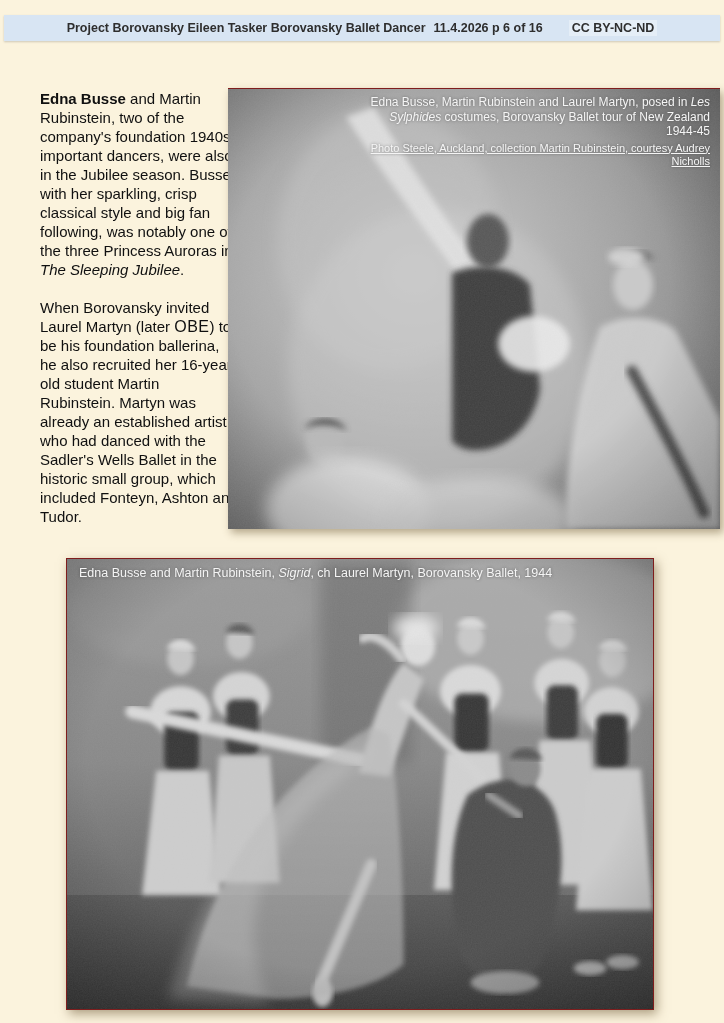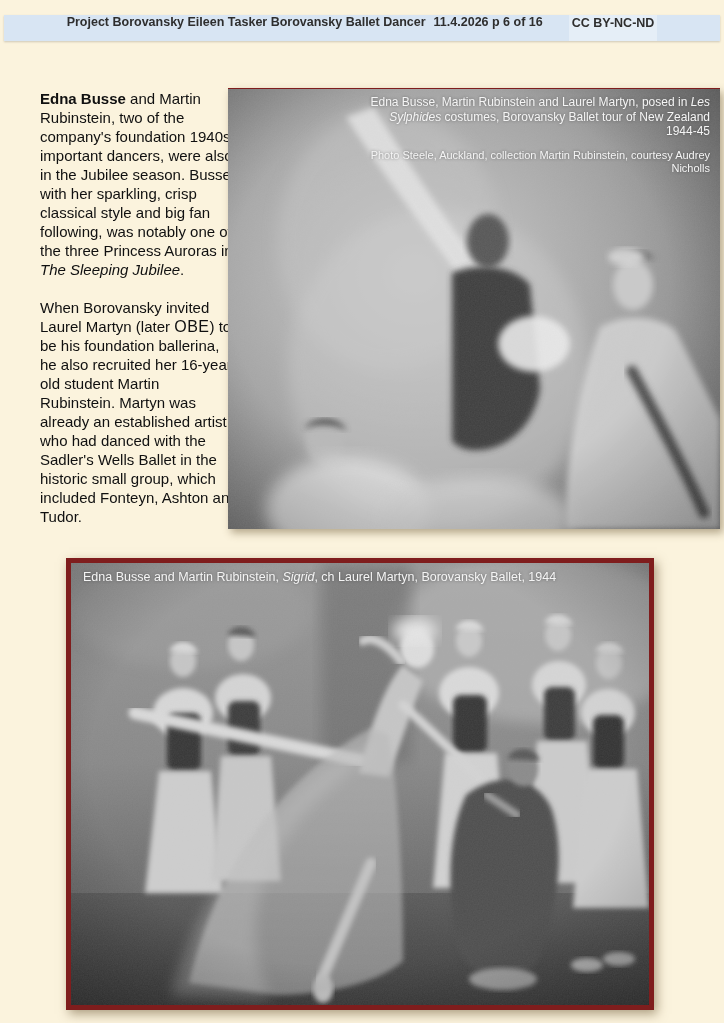--- a/index.html
+++ b/index.html
@@ -7,21 +7,21 @@
     position:relative;
     width:724px;height:1023px;
     background:#fbf3dd;
     font-family:"Liberation Sans", sans-serif;
     overflow:hidden;
   }
   
   .header-bar{
     position:absolute;left:4px;top:15px;width:716px;height:26px;
     background:#d8e5f3;
-    display:flex;justify-content:center;
+    display:flex;align-items:center;justify-content:center;
     font-size:12.5px;font-weight:bold;color:#2e2e2e;
     box-shadow:0 1px 2px rgba(0,0,0,.18);
     white-space:nowrap;
   }
   .header-bar .title{margin-right:8px;}
   .header-bar .pageinfo{margin-right:26px;}
   .header-bar a.license{
     color:#2e2e2e;cursor:pointer;
     background:rgba(255,255,255,.35);padding:1px 3px;
   }
@@ -38,34 +38,34 @@
   .photo{position:absolute;overflow:hidden;}
   .photo svg{position:absolute;left:0;top:0;width:100%;height:100%;display:block;}
   .photo-top{
     left:228px;top:88px;width:492px;height:440px;
     border-top:1px solid #7f1d1d;
     box-shadow:3px 4px 8px rgba(95,75,40,.45);
     background:#9a9a9a;
   }
   .photo-bottom{
     left:66px;top:558px;width:588px;height:452px;
-    border:5px solid #7f1d1d;box-sizing:border-box;
+    border:1px solid #7f1d1d;box-sizing:border-box;
     box-shadow:3px 4px 10px rgba(95,75,40,.5);
     background:#7d7d7d;
   }
   .caption{
     position:absolute;z-index:3;color:#f5f5f5;
     text-shadow:0 0 3px rgba(60,60,60,.6);
   }
   .caption .ital{font-style:italic;}
   .cap-top{
     right:10px;top:6px;width:350px;text-align:right;
     font-size:12px;line-height:14.5px;
   }
-  .cap-top .credit{font-size:11px;line-height:13.5px;margin-top:10px;}
+  .cap-top .credit{font-size:11px;line-height:13.5px;margin-top:3px;text-decoration:underline;}
   .cap-bottom{
     left:12px;top:6px;width:520px;text-align:left;
     font-size:12.5px;line-height:16px;
   }
   .cap-bottom .credit{font-size:11.5px;}
 </style>
 </head>
 <body>
 
 <div class="page">

